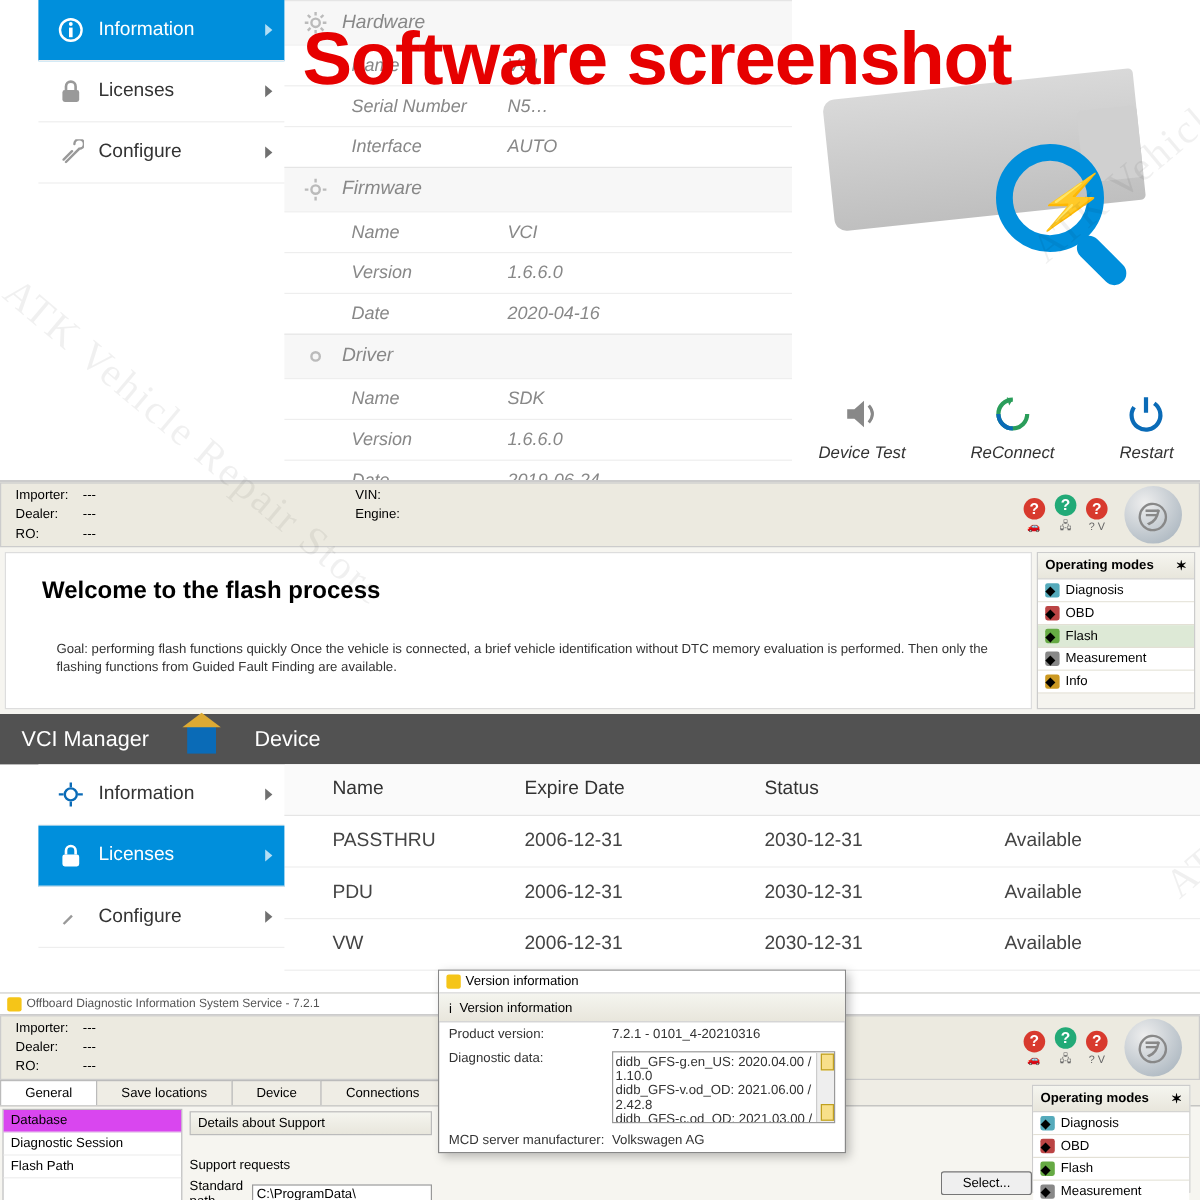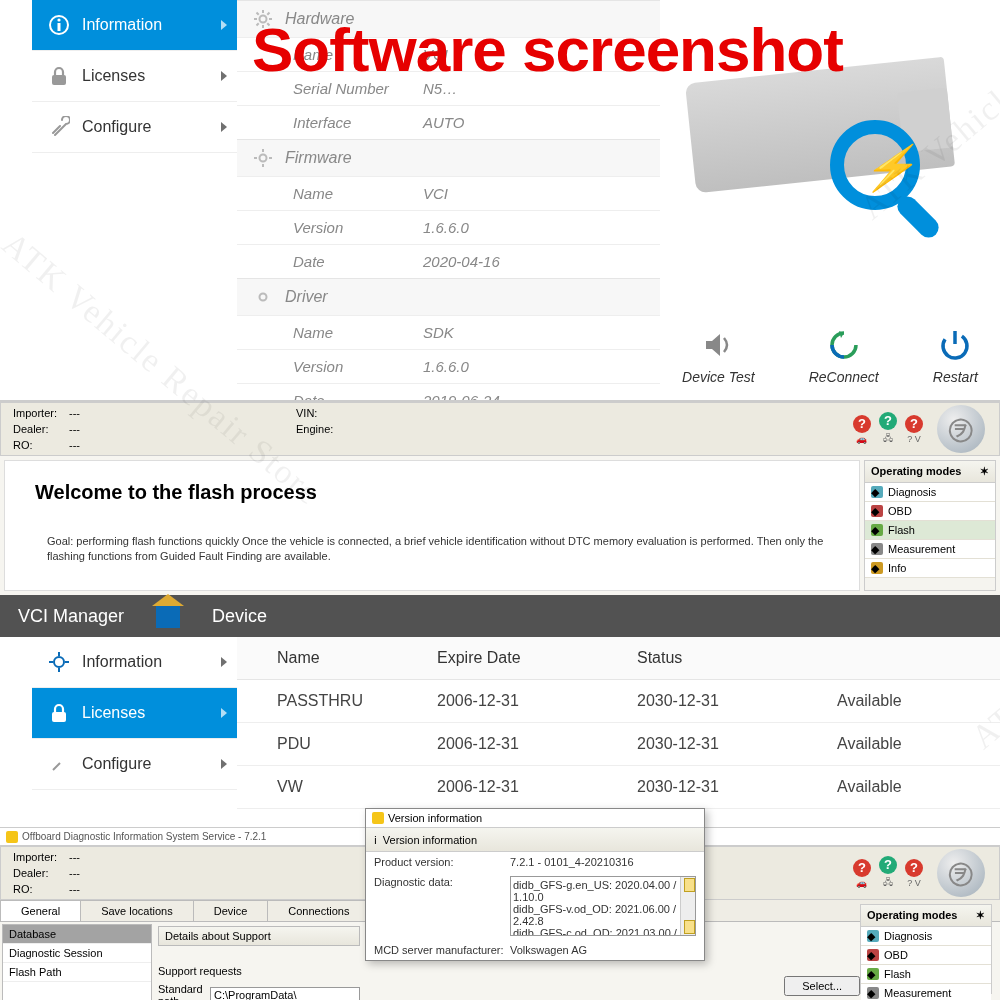--- a/index.html
+++ b/index.html
@@ -66,21 +66,21 @@
 
 
 .panel4 { height: 175px; background: #F6F5F0; border-top: 1px solid #ccc; position: relative; overflow: hidden; }
 .titlebar4 { height: 18px; background: #fff; border-bottom: 1px solid #ccc; font-size: 10px; color: #555; padding: 2px 6px; display:flex; align-items:center; gap:4px;}
 .tabs4 { display: flex; background: #EFEDE5; border-bottom: 1px solid #bbb; font-size: 11px; }
 .tabs4 > div { padding: 4px 20px; border: 1px solid #bbb; border-bottom: none; background: #fff; margin-right: -1px; cursor: pointer; }
 .tabs4 > div.ina { background: #EFEDE5; }
 .lower4 { display: flex; }
 .leftlist4 { width: 150px; background: #fff; border: 1px solid #bbb; font-size: 11px; margin: 2px; }
 .leftlist4 > div { padding: 3px 6px; border-bottom: 1px solid #eee; cursor: pointer; }
-.leftlist4 > div.sel { background: #a3a3a3; }
+.leftlist4 > div.sel { background: #d946ef; }
 .mid4 { width: 210px; font-size: 11px; padding: 4px; }
 .mid4 .grp-title { background: linear-gradient(#f5f5ef,#e8e6dc); border:1px solid #bbb; padding: 3px 6px; margin-bottom: 16px; }
 .mid4 .row4 { display: flex; align-items: center; gap: 6px; padding: 3px 0; }
 .mid4 input { flex: 1; font-size: 11px; padding: 1px 3px; border: 1px solid #999; background: #fff; }
 
 
 .dialog { position: absolute; left: 365px; top: 808px; width: 340px; background: #fff; border: 1px solid #888; box-shadow: 3px 3px 8px rgba(0,0,0,.25); font-size: 11px; z-index: 50; }
 .dialog .dtitle { background: #fff; padding: 3px 6px; border-bottom: 1px solid #ccc; display:flex; align-items:center; gap:4px; }
 .dialog .dsub { background: linear-gradient(#f5f5ef,#e8e6dc); padding: 4px 8px; border-bottom: 1px solid #ccc; display:flex; align-items:center; gap:6px; }
 .dialog .drow { display: flex; padding: 4px 8px; gap: 6px; }

